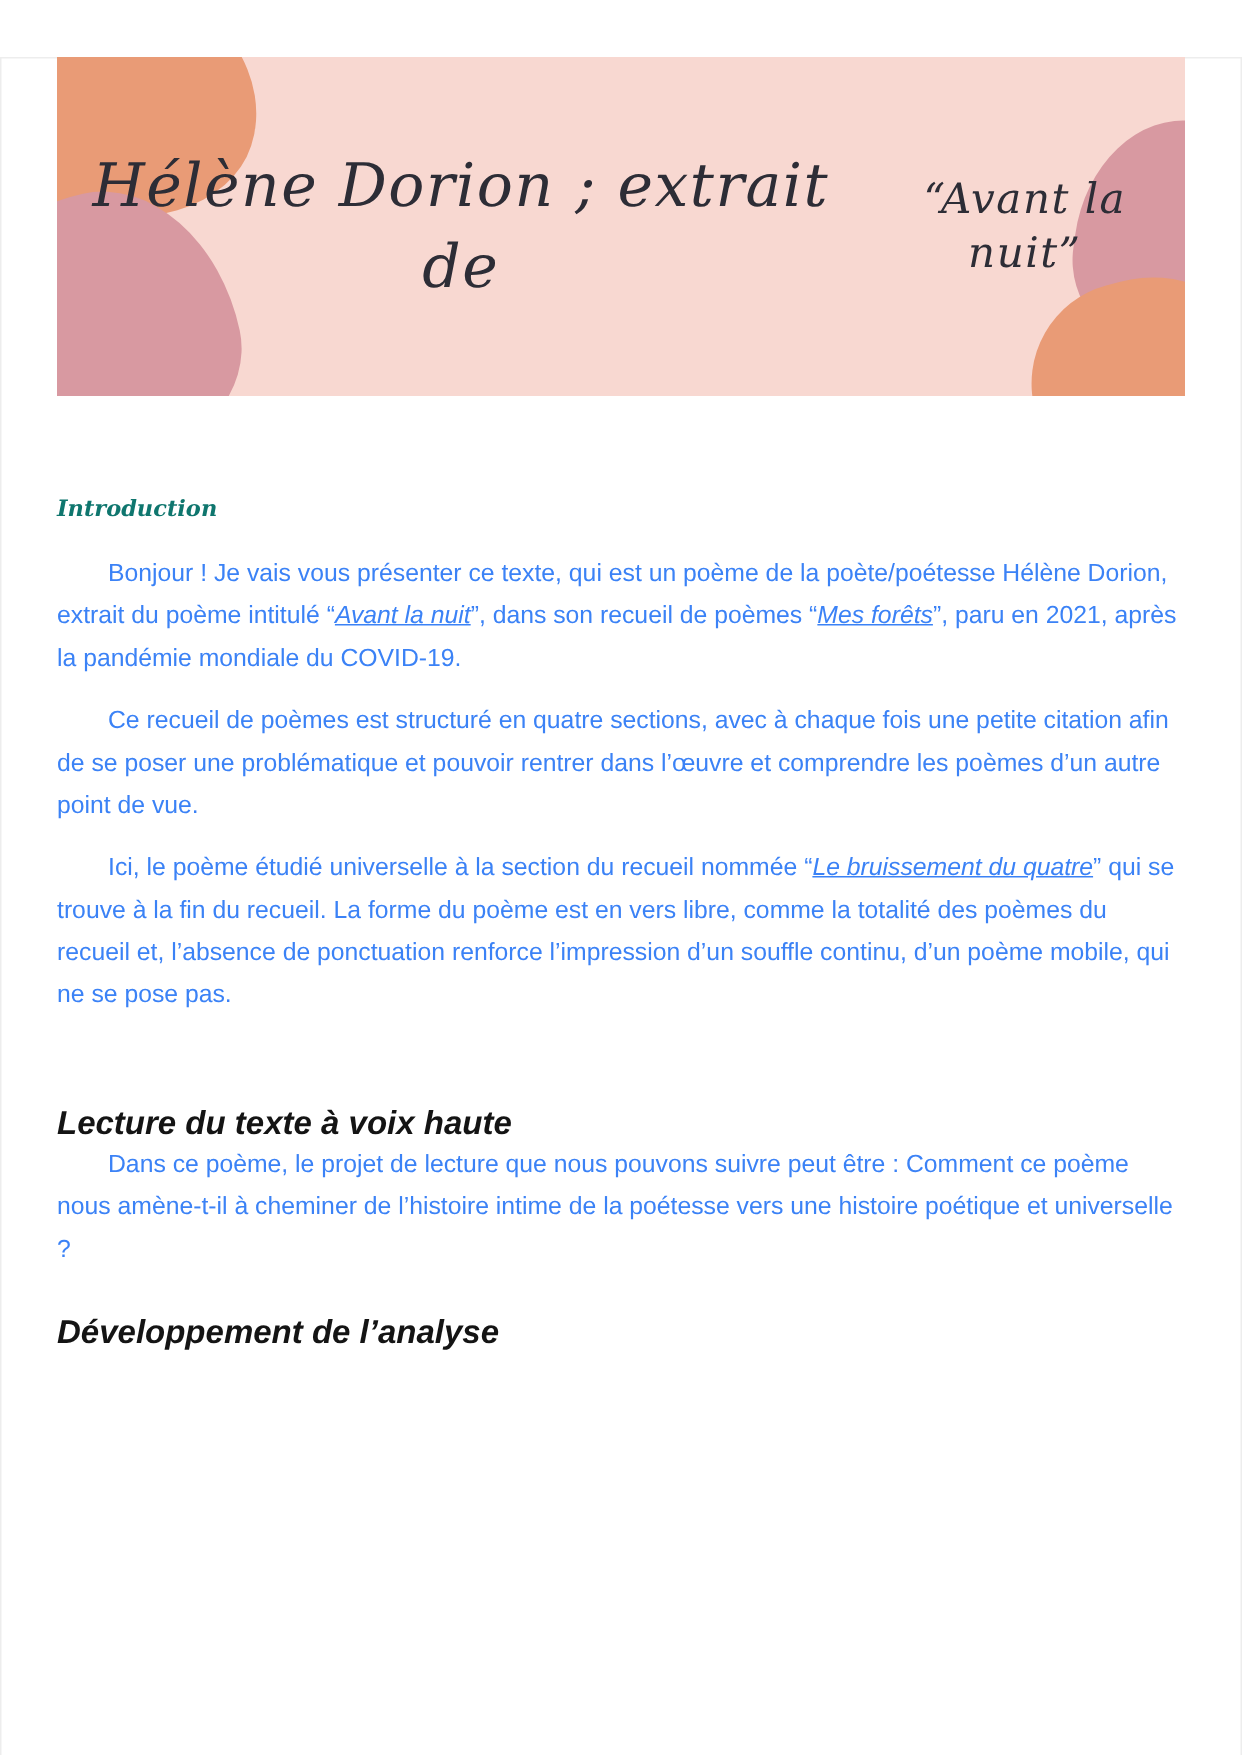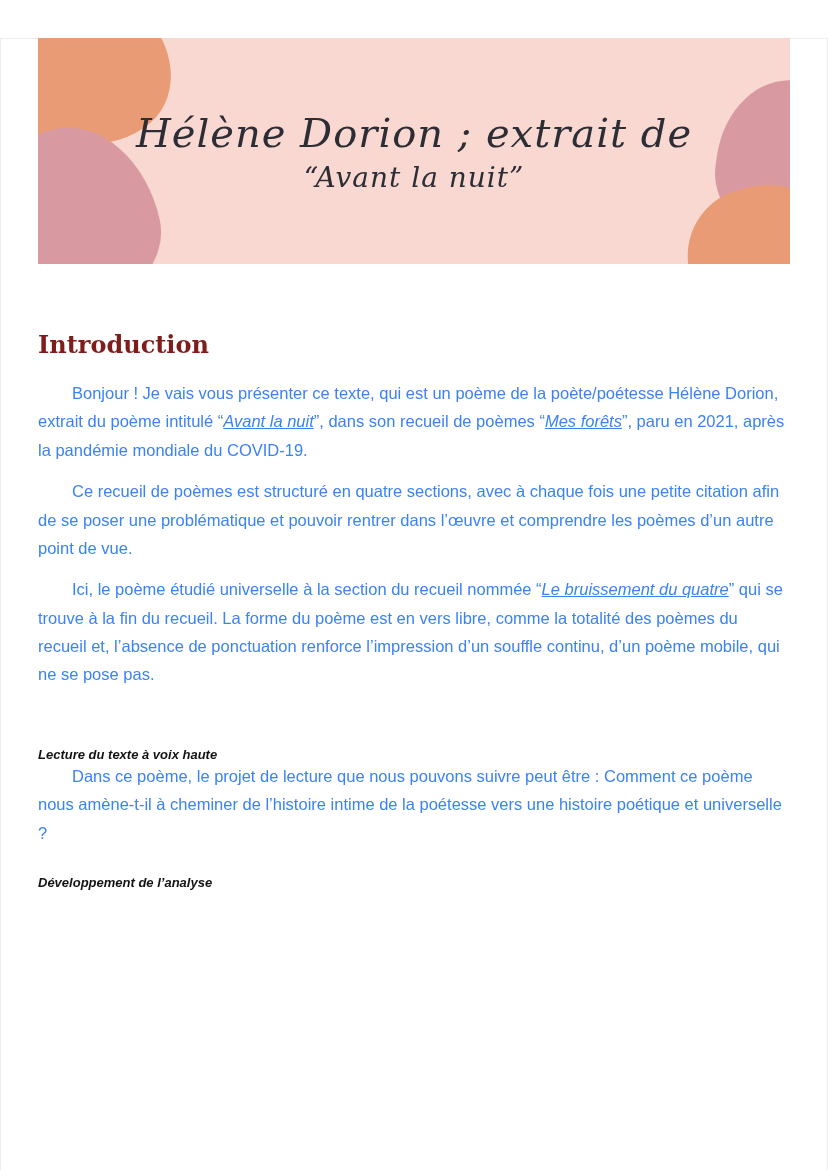--- a/index.html
+++ b/index.html
@@ -46,46 +46,47 @@
   .blob-br {
     width: 150px; height: 140px;
     right: -48px; bottom: -62px;
     border-radius: 48% 52% 55% 45% / 52% 48% 45% 55%;
     transform: rotate(-15deg);
   }
   .banner-title {
     position: absolute;
     inset: 0;
     display: flex;
-    flex-direction: column;
+    flex-direction: row;
     align-items: center;
     justify-content: center;
     text-align: center;
     font-family: "DejaVu Serif", serif;
     font-style: italic;
     font-weight: 400;
   }
   .title-line1 { font-size: 40px; line-height: 1.35; letter-spacing: 1px; }
   .title-line2 { font-size: 28px; line-height: 1.3; letter-spacing: 1px; }
   
   .content {
     padding: 0 38px;
   }
   .serif-heading {
     font-family: "DejaVu Serif", serif;
+    font-style: italic;
     font-weight: 700;
-    font-size: 24px;
+    font-size: 15px;
     margin: 66px 0 20px 0;
-    color: #7f1d1d;
+    color: #0f766e;
   }
   .sans-heading {
     font-family: "Liberation Sans", sans-serif;
     font-style: italic;
     font-weight: 700;
-    font-size: 13px;
+    font-size: 22px;
     color: #141414;
   }
   .h-lecture { margin: 58px 0 0 0; }
   .h-projet  { margin: 60px 0 18px 0; }
   .h-dev     { margin: 28px 0 0 0; }
   p.body-par {
     font-size: 16.5px;
     line-height: 1.72;
     margin: 0 0 13px 0;
     text-indent: 34px;

